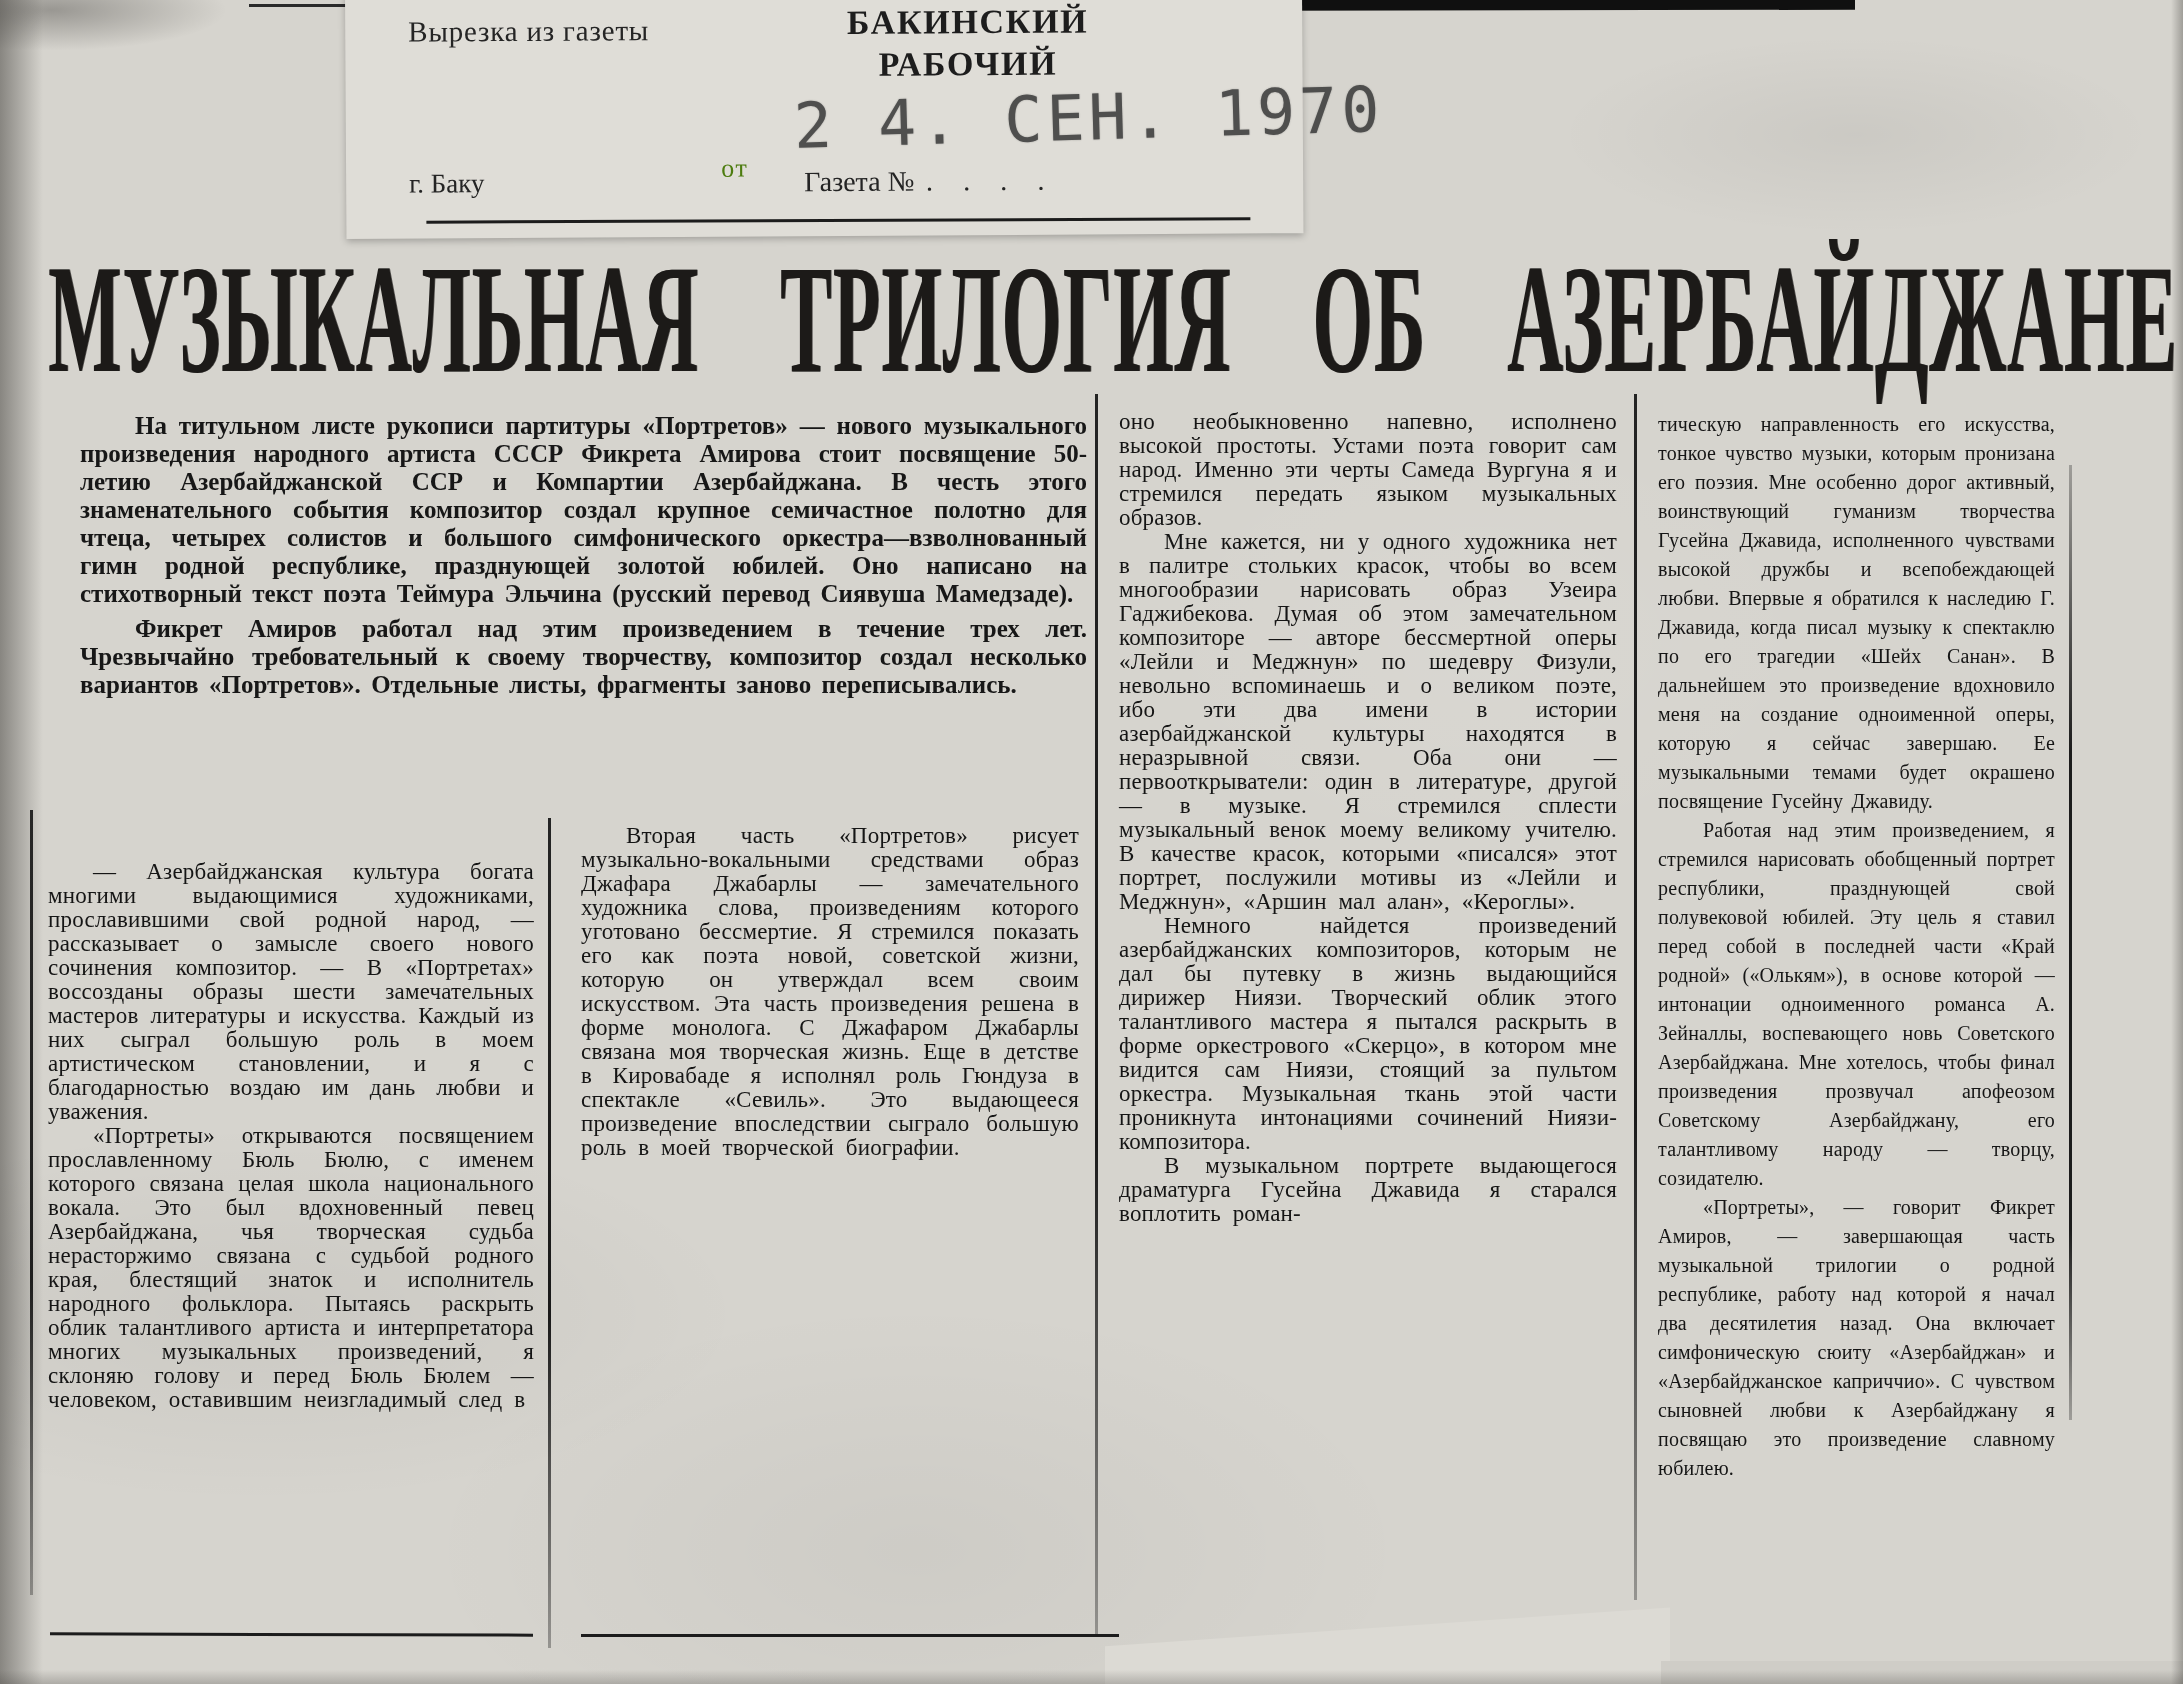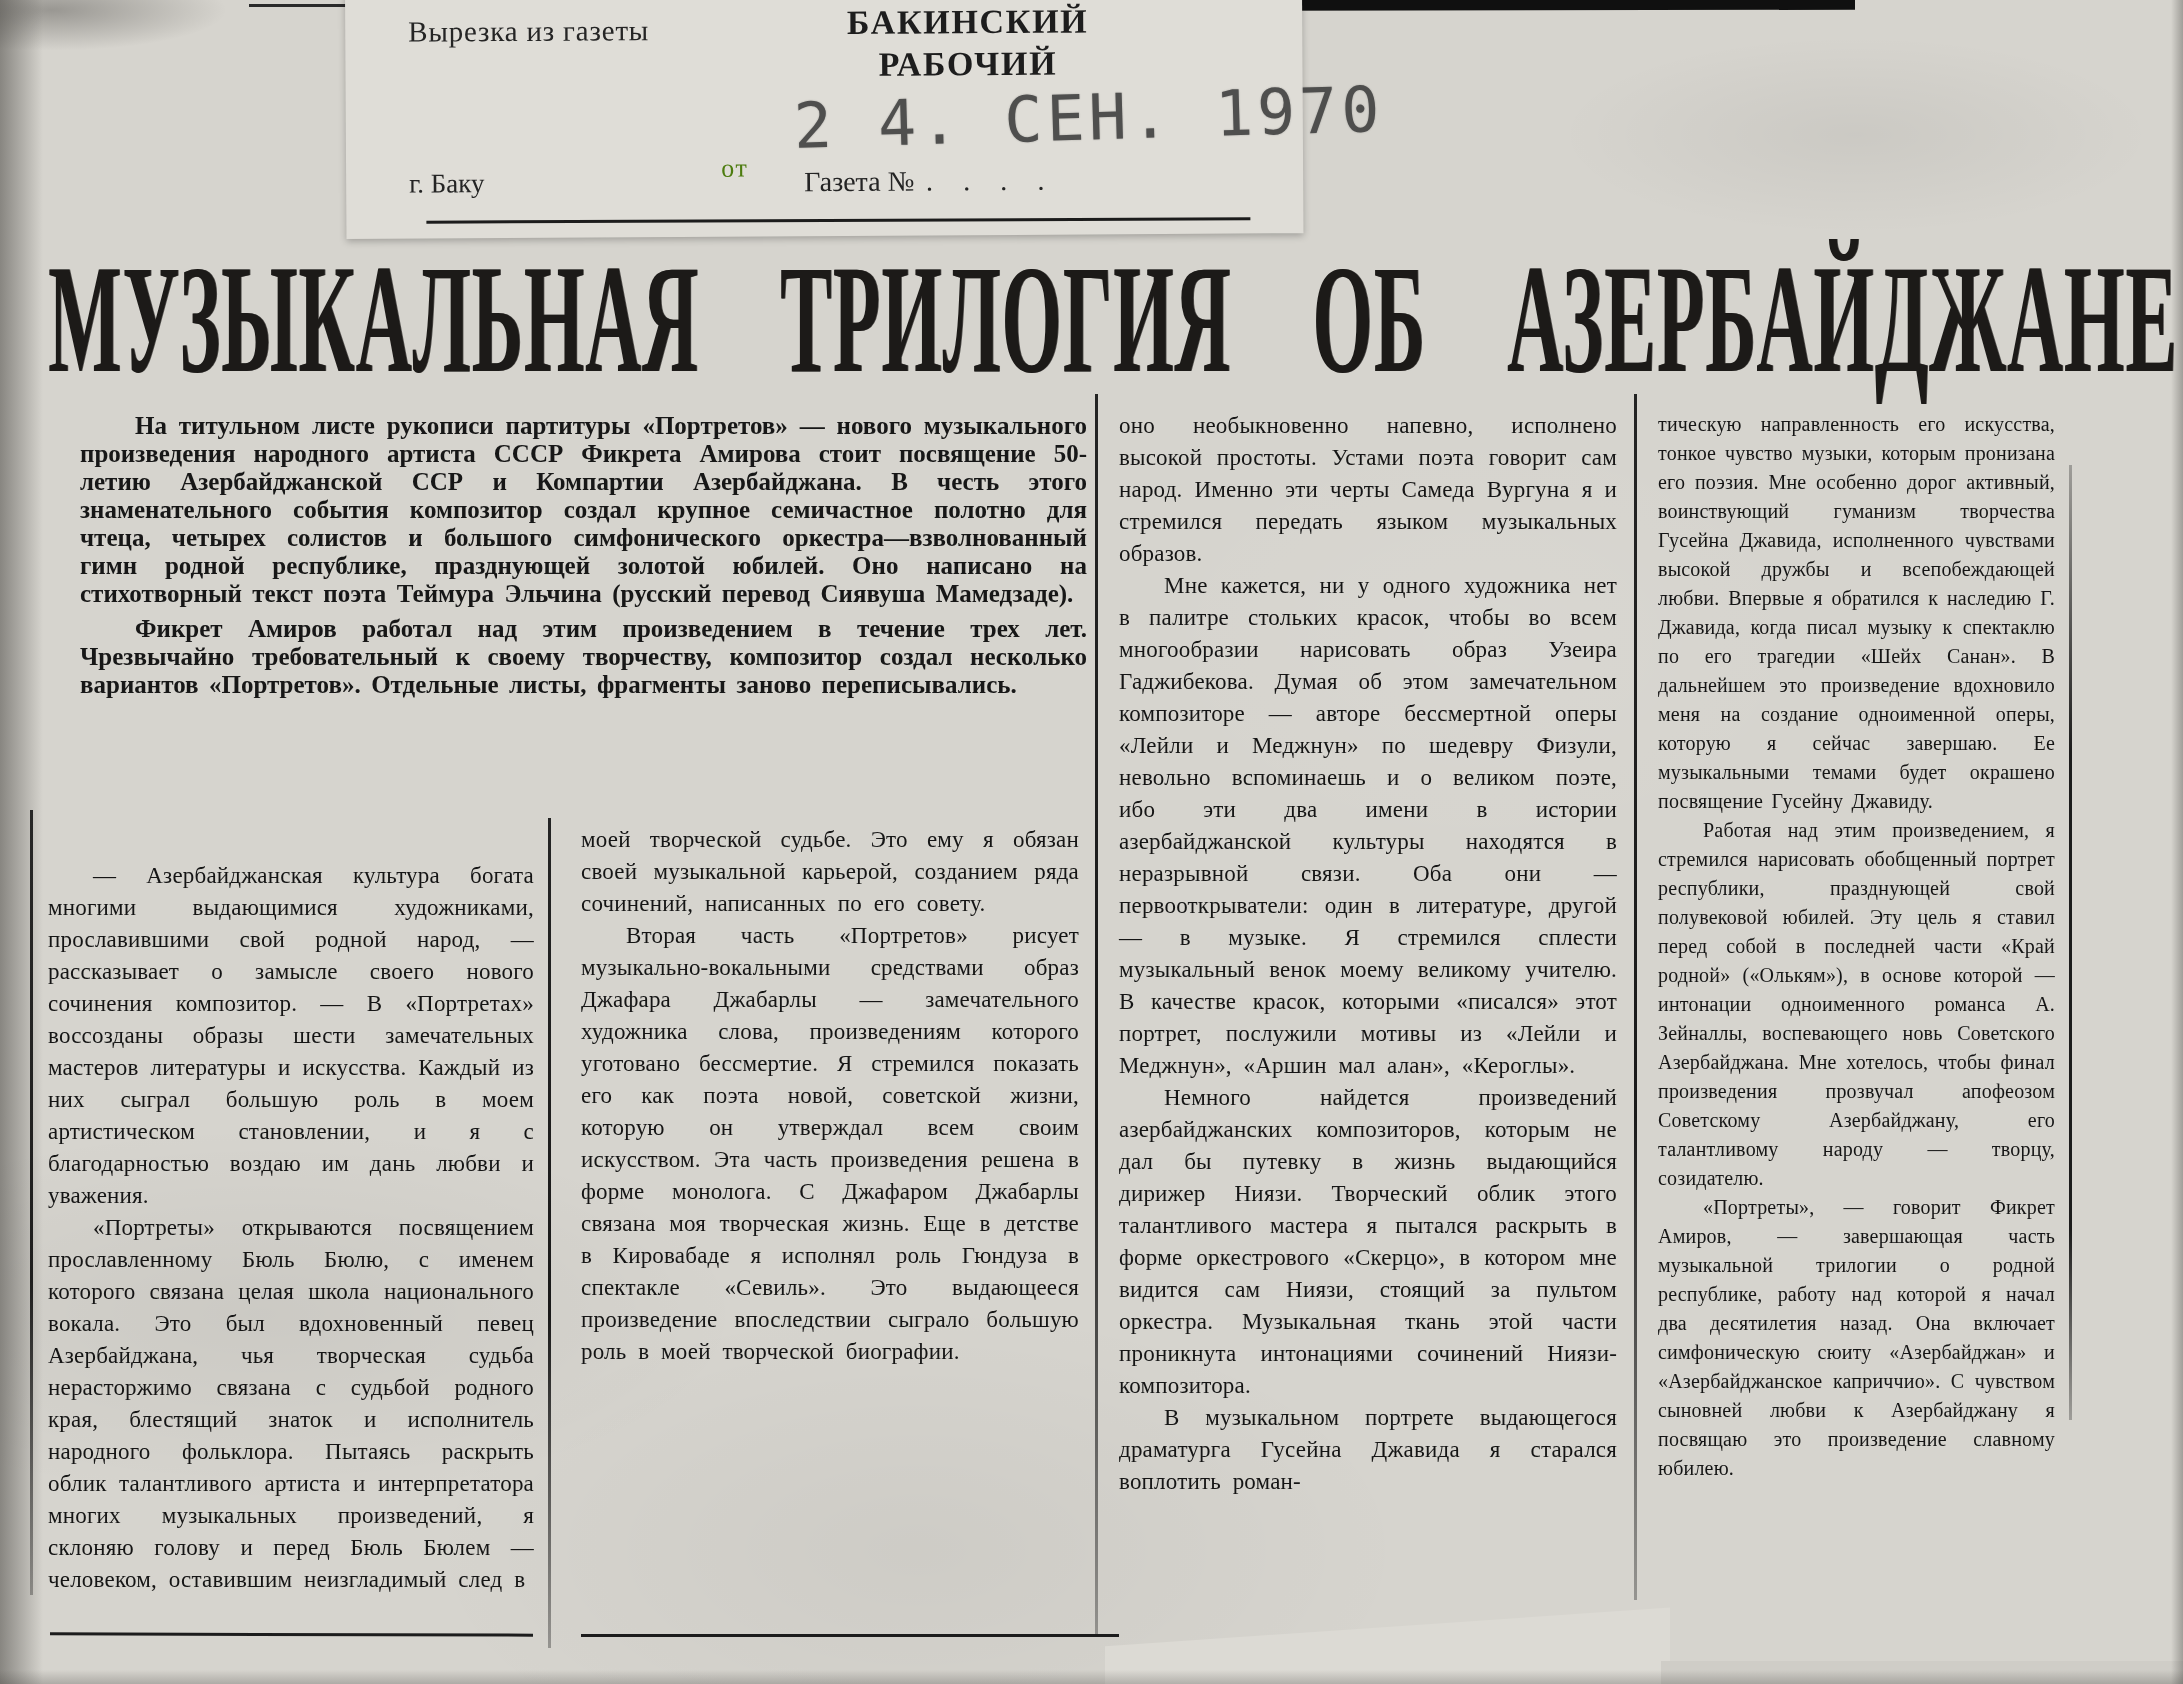--- a/index.html
+++ b/index.html
@@ -60,21 +60,21 @@
     color:#1c1a18;letter-spacing:0.8px;
     text-shadow:0.8px 0 0 rgba(28,26,24,.7);
   }
 
   .lead{position:absolute;left:80px;top:412px;width:1007px;color:#171717;}
   .lead p{margin:0;font-size:25px;line-height:28px;font-weight:bold;
     text-align:justify;text-indent:55px;word-spacing:4.2px;}
   .lead p + p{margin-top:7px;}
 
   .col{position:absolute;color:#151515;}
-  .col p{margin:0;font-size:23px;line-height:32px;text-align:justify;
+  .col p{margin:0;font-size:23px;line-height:24px;text-align:justify;
     text-indent:45px;letter-spacing:0.2px;word-spacing:5.8px;}
   .col p.cont{text-indent:0;}
   .col1{left:48px;top:824px;width:486px;margin-top:36px;}
   .col2{left:581px;top:824px;width:498px;}
   .col3{left:1119px;top:410px;width:498px;}
   .col4{left:1658px;top:410px;width:397px;}
   .col4 p{font-size:20px;line-height:29px;word-spacing:3.3px;font-family:Liberation Serif, serif;}
 
   .rule-v{position:absolute;width:3.3px;background:linear-gradient(180deg,#242424 0%,#1a1a1a 60%,rgba(30,30,30,.35) 100%);}
   .rv-left{left:30px;top:810px;height:785px;}
@@ -132,21 +132,20 @@
   <div class="rule-v rv-right"></div>
   <div class="rule-h rh-col1"></div>
   <div class="rule-h rh-col2"></div>
 
   <div class="col col1">
     <p>— Азербайджанская культура богата многими выдающимися художниками, прославившими свой родной народ, — рассказывает о замысле своего нового сочинения композитор. — В «Портретах» воссозданы образы шести замечательных мастеров литературы и искусства. Каждый из них сыграл большую роль в моем артистическом становлении, и я с благодарностью воздаю им дань любви и уважения.</p>
     <p>«Портреты» открываются посвящением прославленному Бюль Бюлю, с именем которого связана целая школа национального вокала. Это был вдохновенный певец Азербайджана, чья творческая судьба нерасторжимо связана с судьбой родного края, блестящий знаток и исполнитель народного фольклора. Пытаясь раскрыть облик талантливого артиста и интерпретатора многих музыкальных произведений, я склоняю голову и перед Бюль Бюлем — человеком, оставившим неизгладимый след в</p>
   </div>
 
   <div class="col col2">
-    <p class="cont">моей творческой судьбе. Это ему я обязан своей музыкальной карьерой, созданием ряда сочинений, написанных по его совету.</p>
     <p>Вторая часть «Портретов» рисует музыкально-вокальными средствами образ Джафара Джабарлы — замечательного художника слова, произведениям которого уготовано бессмертие. Я стремился показать его как поэта новой, советской жизни, которую он утверждал всем своим искусством. Эта часть произведения решена в форме монолога. С Джафаром Джабарлы связана моя творческая жизнь. Еще в детстве в Кировабаде я исполнял роль Гюндуза в спектакле «Севиль». Это выдающееся произведение впоследствии сыграло большую роль в моей творческой биографии.</p>
   </div>
 
   <div class="col col3">
     <p class="cont">оно необыкновенно напевно, исполнено высокой простоты. Устами поэта говорит сам народ. Именно эти черты Самеда Вургуна я и стремился передать языком музыкальных образов.</p>
     <p>Мне кажется, ни у одного художника нет в палитре стольких красок, чтобы во всем многообразии нарисовать образ Узеира Гаджибекова. Думая об этом замечательном композиторе — авторе бессмертной оперы «Лейли и Меджнун» по шедевру Физули, невольно вспоминаешь и о великом поэте, ибо эти два имени в истории азербайджанской культуры находятся в неразрывной связи. Оба они — первооткрыватели: один в литературе, другой — в музыке. Я стремился сплести музыкальный венок моему великому учителю. В качестве красок, которыми «писался» этот портрет, послужили мотивы из «Лейли и Меджнун», «Аршин мал алан», «Кероглы».</p>
     <p>Немного найдется произведений азербайджанских композиторов, которым не дал бы путевку в жизнь выдающийся дирижер Ниязи. Творческий облик этого талантливого мастера я пытался раскрыть в форме оркестрового «Скерцо», в котором мне видится сам Ниязи, стоящий за пультом оркестра. Музыкальная ткань этой части проникнута интонациями сочинений Ниязи-композитора.</p>
     <p>В музыкальном портрете выдающегося драматурга Гусейна Джавида я старался воплотить роман-</p>
   </div>
 

